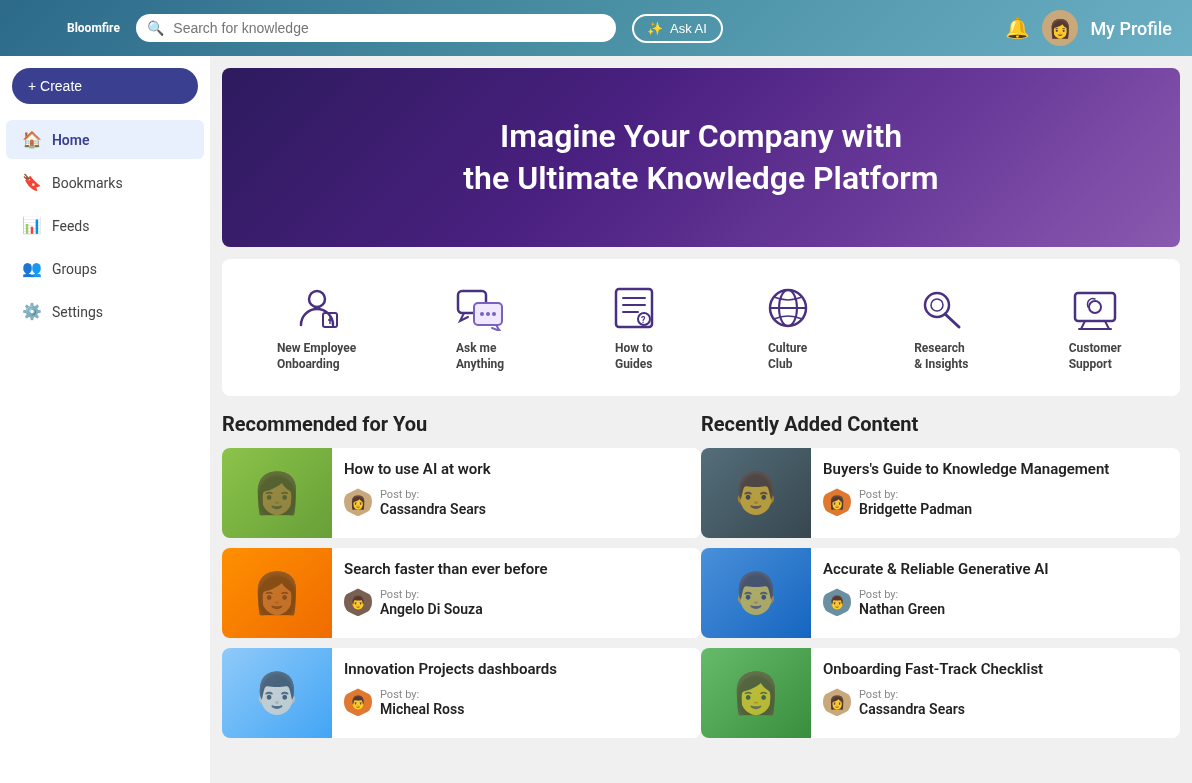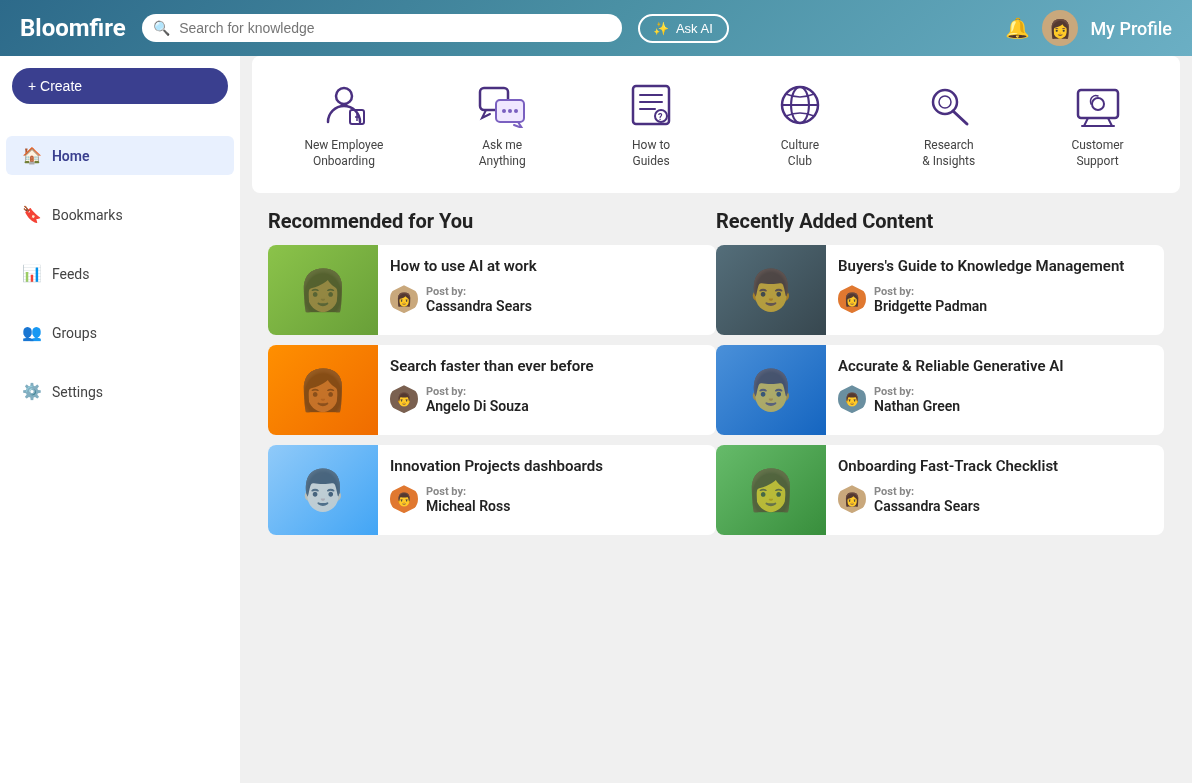--- a/index.html
+++ b/index.html
@@ -3,41 +3,41 @@
   <meta charset="utf-8">
   <style>
     * { box-sizing: border-box; margin: 0; padding: 0; }
     body { font-family: -apple-system, BlinkMacSystemFont, 'Segoe UI', Roboto, sans-serif; background: #f0f0f0; display: flex; flex-direction: column; height: 783px; overflow: hidden; }
 
     
     .header {
       background: linear-gradient(135deg, #2d6a8a 0%, #4a90a4 50%, #6bafc4 100%);
       display: flex; align-items: center; padding: 0 20px; height: 56px; gap: 16px; flex-shrink: 0;
     }
-    .logo { color: white; font-size: 24px; font-weight: 700; white-space: nowrap; }
+    .logo { color: white; font-size: 12px; font-weight: 700; white-space: nowrap; margin-left: 47px; }
     .search-bar {
       flex: 1; max-width: 480px; display: flex; align-items: center; background: white;
       border-radius: 24px; padding: 6px 12px; gap: 8px;
     }
     .search-icon { color: #888; font-size: 14px; }
     .search-input { border: none; outline: none; flex: 1; font-size: 14px; color: #555; background: transparent; }
     .ask-ai-btn {
       background: transparent; border: 2px solid white; border-radius: 20px; color: white;
       padding: 5px 14px; font-size: 13px; cursor: pointer; display: flex; align-items: center; gap: 6px;
     }
     .header-right { margin-left: auto; display: flex; align-items: center; gap: 12px; }
     .bell-icon { color: white; font-size: 20px; cursor: pointer; }
     .avatar { width: 36px; height: 36px; border-radius: 50%; background: #c9a87c; overflow: hidden; display: flex; align-items: center; justify-content: center; font-size: 18px; }
     .profile-text { color: white; font-size: 18px; font-weight: 500; }
 
     
     .layout { display: flex; flex: 1; overflow: hidden; }
 
     
-    .sidebar { width: 240px; background: white; flex-shrink: 0; padding: 12px 0; display: flex; flex-direction: column; gap: 20px; }
+    .sidebar { width: 210px; background: white; flex-shrink: 0; padding: 12px 0; display: flex; flex-direction: column; gap: 4px; }
     .create-btn {
       margin: 0 12px 12px; background: #3a3f8f; color: white; border: none; border-radius: 20px;
       padding: 10px 16px; font-size: 14px; cursor: pointer; display: flex; align-items: center; gap: 8px; font-weight: 500;
     }
     .sidebar-item {
       display: flex; align-items: center; gap: 10px; padding: 10px 16px; cursor: pointer;
       font-size: 14px; color: #444; border-radius: 6px; margin: 0 6px;
     }
     .sidebar-item.active { background: #e8f0fe; color: #3a3f8f; font-weight: 600; }
     .sidebar-icon { font-size: 16px; }
@@ -52,40 +52,40 @@
     }
     .hero h1 { font-size: 32px; font-weight: 600; line-height: 1.3; }
 
     
     .categories {
       background: white; margin: 0 12px; border-radius: 8px; display: flex;
       justify-content: space-around; padding: 16px 8px;
     }
     .category-item { display: flex; flex-direction: column; align-items: center; gap: 8px; cursor: pointer; padding: 8px 12px; }
     .category-icon { font-size: 36px; color: #4a3080; width: 60px; height: 50px; display: flex; align-items: center; justify-content: center; }
-    .category-label { font-size: 12px; color: #444; text-align: center; font-weight: 400; line-height: 1.3; }
-
-    
-    .content-sections { display: flex; gap: 0; padding: 16px 28px; }
+    .category-label { font-size: 12px; color: #444; font-weight: 700; line-height: 1.3; }
+
+    
+    .content-sections { display: flex; gap: 0; padding: 16px 12px; }
     .section { flex: 1; }
     .section-title { font-size: 20px; font-weight: 700; color: #222; margin-bottom: 12px; }
 
     
     .card {
       background: white; border-radius: 8px; margin-bottom: 10px; display: flex;
       overflow: hidden; align-items: stretch; cursor: pointer;
     }
     .card-img {
       width: 110px; min-height: 90px; flex-shrink: 0; background: #ccc;
       display: flex; align-items: center; justify-content: center; overflow: hidden;
     }
     .card-body { padding: 12px; flex: 1; }
     .card-title { font-size: 15px; font-weight: 600; color: #222; margin-bottom: 8px; line-height: 1.3; }
     .post-by { display: flex; align-items: center; gap: 8px; }
-    .post-label { font-size: 11px; color: #888; font-weight: bold; }
+    .post-label { font-size: 11px; color: #888; }
     .author-avatar { width: 28px; height: 28px; border-radius: 50%; flex-shrink: 0; display: flex; align-items: center; justify-content: center; font-size: 13px; color: white; }
     .author-name { font-size: 14px; font-weight: 600; color: #222; }
 
     
     .cat-svg { width: 52px; height: 46px; }
 
     
     .img-woman-yellow { background: linear-gradient(135deg, #8bc34a 0%, #689f38 100%); }
     .img-woman-desk { background: linear-gradient(135deg, #ff8f00 0%, #ef6c00 100%); }
     .img-man-lab { background: linear-gradient(135deg, #90caf9 0%, #42a5f5 100%); }
@@ -141,20 +141,26 @@
       <span>Groups</span>
     </div>
     <div class="sidebar-item">
       <span class="sidebar-icon">⚙️</span>
       <span>Settings</span>
     </div>
   </nav>
 
   <main class="main">
 
+    <div class="hero">
+      <h1>
+        <span>Imagine Your Company with</span><br>
+        <span>the Ultimate Knowledge Platform</span>
+      </h1>
+    </div>
 
     <div class="categories">
 
       <div class="category-item">
         <div class="category-icon">
           <svg viewBox="0 0 52 46" class="cat-svg" fill="none">
             <circle cx="26" cy="14" r="8" stroke="#4a3080" stroke-width="2.5"></circle>
             <path d="M10 40c0-8.837 7.163-16 16-16s16 7.163 16 16" stroke="#4a3080" stroke-width="2.5" stroke-linecap="round"></path>
             <rect x="32" y="28" width="14" height="14" rx="2" fill="none" stroke="#4a3080" stroke-width="2"></rect>
             <line x1="37" y1="35" x2="41" y2="35" stroke="#4a3080" stroke-width="1.5"></line>

